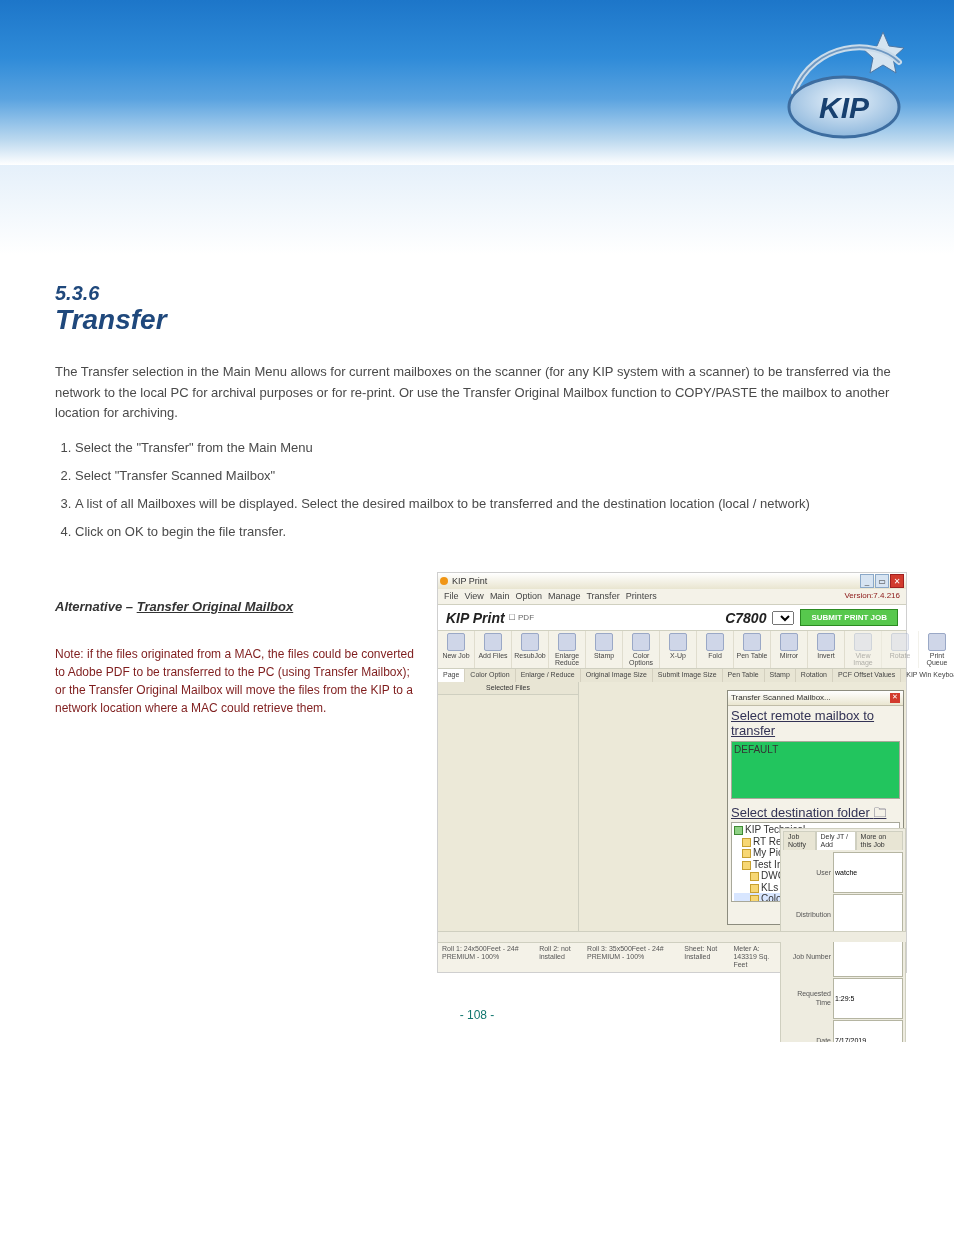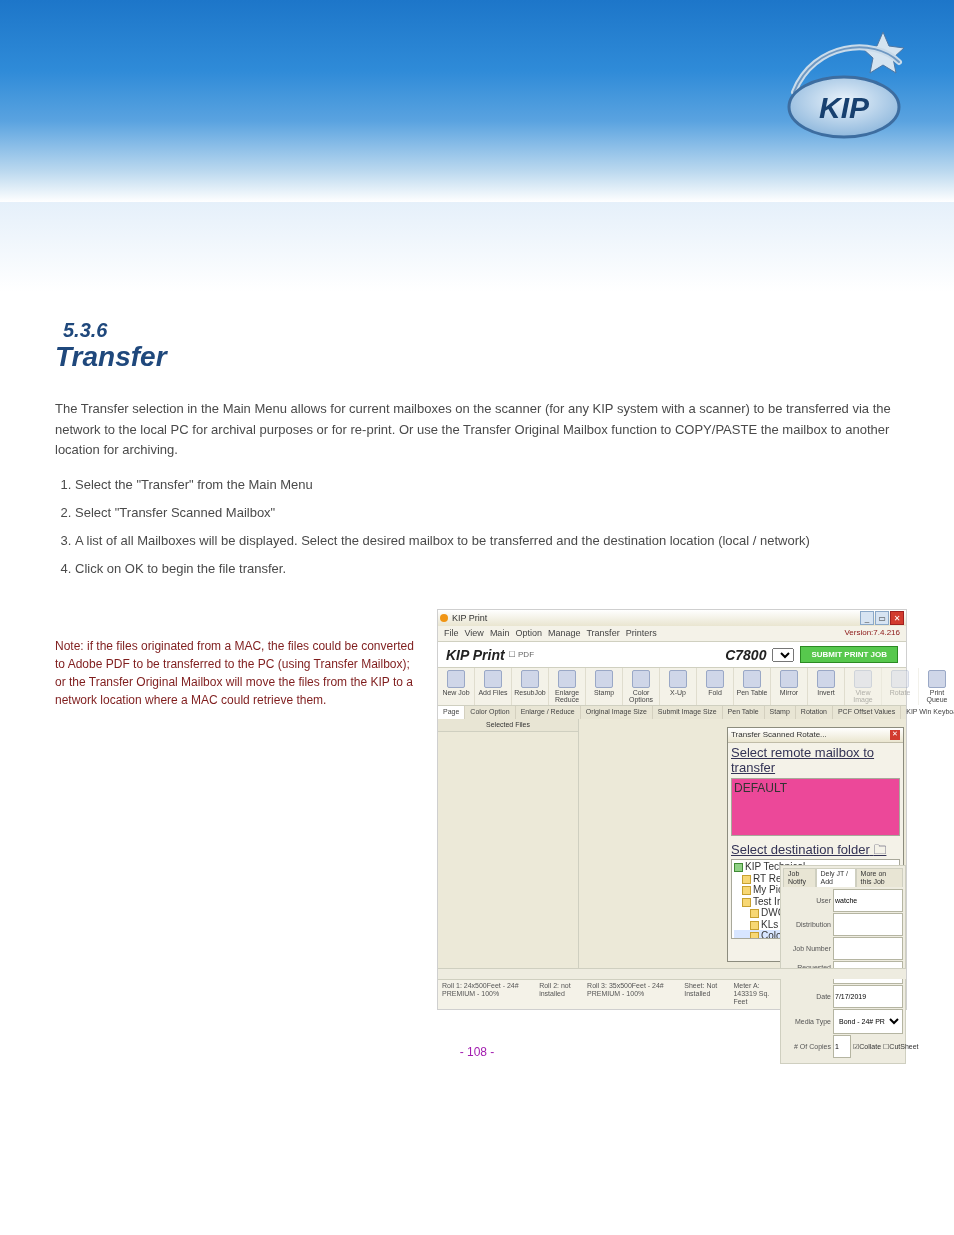--- a/index.html
+++ b/index.html
@@ -1,31 +1,31 @@
 <!DOCTYPE html>
 <html><head>
 <meta charset="utf-8">
 <style>
   html,body{margin:0;padding:0;width:954px;font-family:Arial,Helvetica,sans-serif;background:#fff;color:#333;}
-  .banner{height:202px;background:linear-gradient(#1d76c9 0%,#2f8bd8 35%,#5aa3e0 60%,#bcd9ef 85%,#fff 100%);position:relative;}
+  .banner{height:165px;background:linear-gradient(#1d76c9 0%,#2f8bd8 35%,#5aa3e0 60%,#bcd9ef 85%,#fff 100%);position:relative;}
   .gradient-fade{height:90px;background:linear-gradient(#e5f0fa 0%,#fff 100%);}
   .logo{position:absolute;right:35px;top:22px;width:145px;}
   .logo svg{width:145px;height:125px;}
   .article{padding:10px 55px 0 55px;}
-  .section-num{font:italic 600 20px/1 Arial;color:#1f487c;margin:18px 8px 2px;}
+  .section-num{font:italic 600 20px/1 Arial;color:#1f487c;margin:18px 0 2px;}
   .section-title{font:italic 600 28px/1.1 Arial;color:#1f487c;margin:0 0 26px;}
   p.body{font:13px/1.6 Arial;color:#4a4a4a;margin:0 0 14px;}
   ol.steps{font:13px/1.6 Arial;color:#4a4a4a;padding-left:20px;margin:0 0 30px;}
   ol.steps li{margin-bottom:7px;}
   .two-col{display:flex;gap:22px;align-items:flex-start;}
   .two-col .left{flex:0 0 360px;}
   .sub-head{font:italic 600 13px/1.4 Arial;color:#333;margin:26px 0 4px;}
   .sub-head .underline{text-decoration:underline;font-weight:700;}
   .note{font:12px/1.5 Arial;color:#7f1d1d;margin:28px 0 14px;}
-  .page-num{font:12px Arial;color:#a21caf;text-align:center;margin:35px 0 20px;}
+  .page-num{font:12px Arial;color:#0f766e;text-align:center;margin:35px 0 20px;}
 
   
   .shot{width:468px;border:1px solid #cfcfcf;background:#ece9d8;font:9px/1.2 Tahoma,Arial;color:#333;}
   .titlebar{height:16px;background:linear-gradient(#fff,#e9e5d0);display:flex;align-items:center;padding:0 2px;gap:4px;}
   .titlebar .orb{width:8px;height:8px;border-radius:50%;background:#f09514;}
   .win-btns{margin-left:auto;display:flex;gap:1px;}
   .win-btns span{width:12px;height:12px;background:#d7e4f2;display:flex;align-items:center;justify-content:center;font-size:8px;border:1px solid #8aa8c8;}
   .win-btns .close{background:#d23b2e;color:#fff;border-color:#a02020;}
   .menubar{display:flex;gap:6px;padding:2px 6px;background:#f4f2e8;font-size:9px;color:#444;}
   .menubar span{cursor:default;}
@@ -48,33 +48,33 @@
   .canvas .pane-left{width:140px;border-right:1px solid #cfcfc0;}
   .canvas .pane-left .hdr,.canvas .pane-right .hdr{background:#e8e5d4;font-size:7px;text-align:center;padding:2px 0;border-bottom:1px solid #cfcfc0;}
   .canvas .scroll-h{position:absolute;bottom:0;left:0;right:0;height:10px;background:#eeece0;border-top:1px solid #cfcfc0;}
   .canvas .pane-right{flex:1;position:relative;}
 
   
   .dialog{position:absolute;left:148px;top:8px;width:175px;background:#f4f2e8;border:1px solid #8c8c7e;}
   .dialog .dtitle{background:linear-gradient(#fff,#eae6d0);border-bottom:1px solid #c0bca8;font-size:8px;padding:2px 3px;display:flex;}
   .dialog .dtitle .x{margin-left:auto;width:10px;height:10px;background:#d23b2e;color:#fff;font-size:7px;text-align:center;}
   .dialog .lbl{font-size:13px;color:#335;text-decoration:underline;padding:2px 3px;}
-  .dialog .listbox{height:52px;background:#ec4899;border:1px solid #a8a89a;margin:0 3px 4px;font-size:12px;padding:2px;color:#333;}
+  .dialog .listbox{height:52px;background:#22c55e;border:1px solid #a8a89a;margin:0 3px 4px;font-size:10px;padding:2px;color:#333;}
   .dialog .tree{height:76px;background:#fff;border:1px solid #a8a89a;margin:0 3px 4px;font-size:10px;padding:1px 2px;overflow:hidden;}
   .dialog .tree div{white-space:nowrap;line-height:1.15;}
   .dialog .tree .ico{display:inline-block;width:7px;height:7px;margin-right:2px;vertical-align:middle;}
   .dialog .tree .ico.fld{background:#f7d774;border:1px solid #c7a030;}
   .dialog .tree .ico.selico{background:#8fd184;border:1px solid #3f8a33;}
   .dialog .tree .sel-node{background:#d8e6ff;}
   .dialog .btnrow{text-align:right;padding:2px 3px 3px;}
   .dialog .btnrow button{font:8px Arial;padding:1px 10px;border:1px solid #8c8c7e;background:#f4f2e8;margin-left:3px;}
   .info-panel{position:absolute;right:0;top:146px;width:120px;background:#eeece0;border:1px solid #cfcfc0;padding:2px 2px 4px;}
   .info-panel .row{display:flex;font-size:7px;align-items:center;margin:1px 0;gap:2px;}
   .info-panel .row label{flex:0 0 48px;text-align:right;color:#555;}
-  .info-panel .row input,.info-panel .row select{flex:1;font:7px Arial;padding:7px 1px;border:1px solid #b5b5a2;background:#fff;min-width:0;}
+  .info-panel .row input,.info-panel .row select{flex:1;font:7px Arial;padding:16px 1px;border:1px solid #b5b5a2;background:#fff;min-width:0;}
   .info-panel .tabs{display:flex;font-size:7px;background:#e8e5d4;margin-bottom:2px;}
   .info-panel .tabs div{padding:1px 4px;border:1px solid #cfcfc0;border-bottom:none;}
   .info-panel .tabs .on{background:#fff;}
   .statusbar{font-size:7px;color:#555;background:#f4f2e8;padding:2px 4px;display:flex;gap:10px;justify-content:center;border-top:1px solid #cfcfc0;}
 </style>
 </head>
 <body>
 
 <div class="banner">
   <div class="logo">
@@ -103,20 +103,23 @@
 
   <ol class="steps">
     <li>Select the "Transfer" from the Main Menu</li>
     <li>Select "Transfer Scanned Mailbox"</li>
     <li>A list of all Mailboxes will be displayed. Select the desired mailbox to be transferred and the destination location (local / network)</li>
     <li>Click on OK to begin the file transfer.</li>
   </ol>
 
   <div class="two-col">
     <div class="left">
+      <div class="sub-head">
+        <span>Alternative</span> – <span class="underline">Transfer Original Mailbox</span>
+      </div>
       <p class="note">Note: if the files originated from a MAC, the files could be converted to Adobe PDF to be transferred to the PC (using Transfer Mailbox); or the Transfer Original Mailbox will move the files from the KIP to a network location where a MAC could retrieve them.</p>
     </div>
 
     <div class="shot">
       <div class="titlebar">
         <span class="orb"></span>
         <span>KIP Print</span>
         <div class="win-btns">
           <span>_</span>
           <span>▭</span>
@@ -211,21 +214,21 @@
           <div>KIP Win Keyboard Size</div>
         </div>
       <div class="canvas">
         <div class="pane-left">
           <div class="hdr">Selected Files</div>
         </div>
         <div class="pane-right">
 
           <div class="dialog">
             <div class="dtitle">
-              <span>Transfer Scanned Rotate...</span>
+              <span>Transfer Scanned Mailbox...</span>
               <span class="x">✕</span>
             </div>
             <div class="lbl">Select remote mailbox to transfer</div>
             <div class="listbox">DEFAULT</div>
             <div class="lbl">
               <span>Select destination folder</span>
               <span style="text-decoration:none;">🗀</span>
             </div>
             <div class="tree" id="tree">
                 <div style="padding-left: 0px;"><span class="ico selico"></span>KIP Technical</div>

